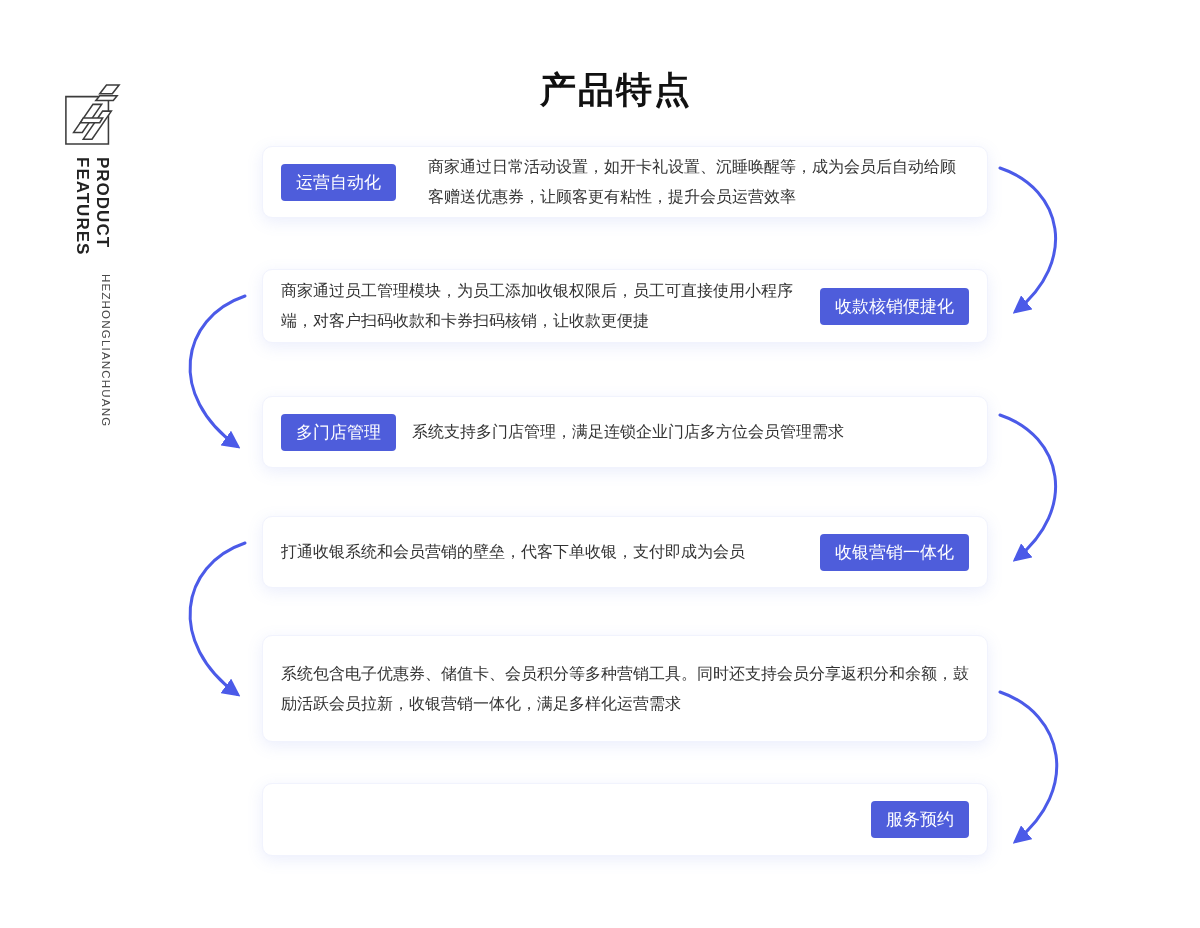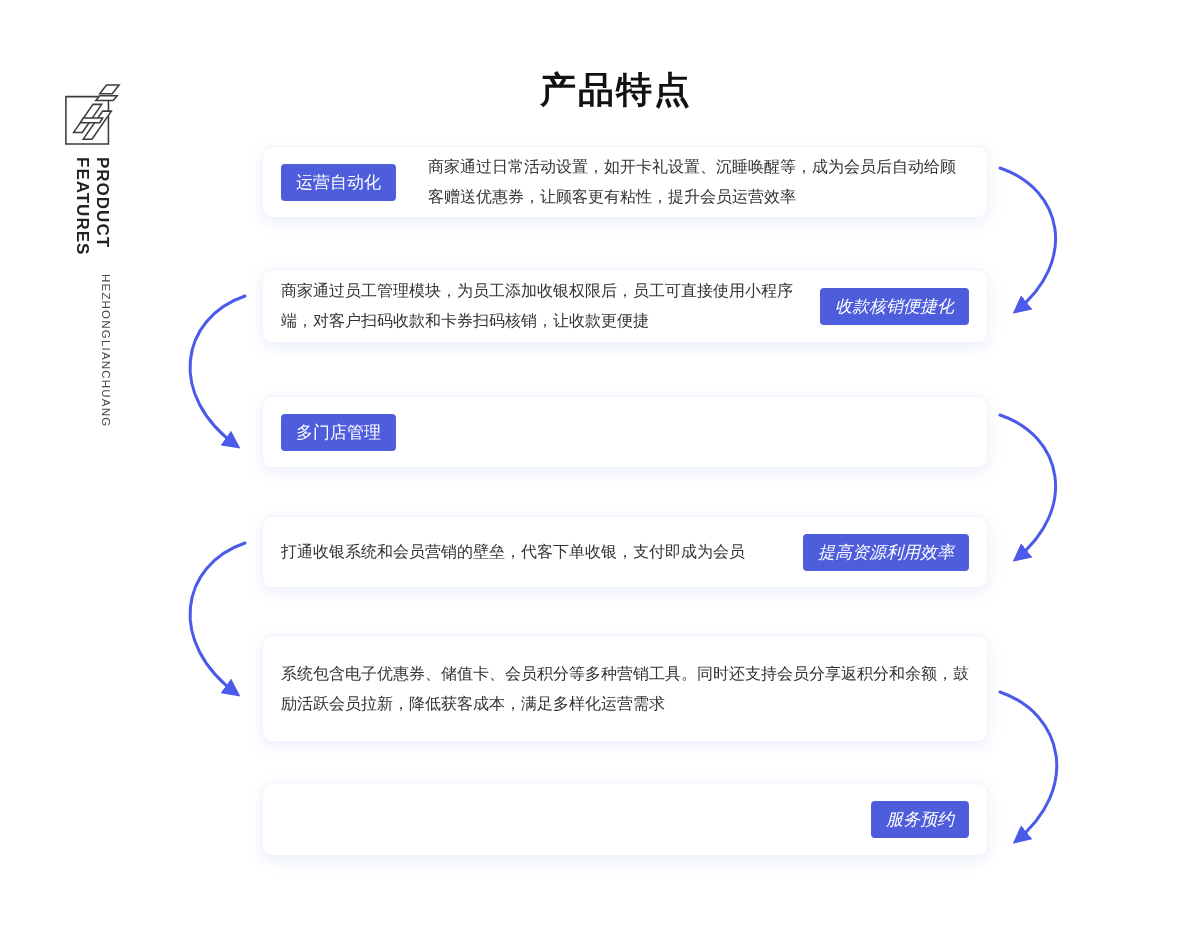--- a/index.html
+++ b/index.html
@@ -82,21 +82,21 @@
     border-radius: 4px;
     white-space: nowrap;
   }
   .card .desc {
     margin: 0;
     font-size: 16px;
     line-height: 30px;
     color: #333333;
     text-align: left;
   }
-  .card--badge-right .badge { order: 2; margin-left: auto; font-style: italic; }
+  .card--badge-right .badge { order: 2; margin-left: auto; }
   .card--badge-right .desc  { order: 1; }
 
   .card-1 { top: 146px; height: 72px; gap: 32px; }
   .card-2 { top: 269px; height: 74px; }
   .card-3 { top: 396px; height: 72px; }
   .card-4 { top: 516px; height: 72px; }
   .card-5 { top: 635px; height: 107px; }
   .card-6 { top: 783px; height: 73px; justify-content: center; }
 
   
@@ -148,29 +148,30 @@
     <p class="desc">商家通过日常活动设置，如开卡礼设置、沉睡唤醒等，成为会员后自动给顾客赠送优惠券，让顾客更有粘性，提升会员运营效率</p>
   </section>
 
   <section class="card card-2 card--badge-right">
     <span class="badge">收款核销便捷化</span>
     <p class="desc">商家通过员工管理模块，为员工添加收银权限后，员工可直接使用小程序端，对客户扫码收款和卡券扫码核销，让收款更便捷</p>
   </section>
 
   <section class="card card-3 card--badge-left">
     <span class="badge">多门店管理</span>
+    <p class="desc">系统支持多门店管理，满足连锁企业门店多方位会员管理需求</p>
   </section>
 
   <section class="card card-4 card--badge-right">
-    <span class="badge">提高资源利用效率</span>
+    <span class="badge">收银营销一体化</span>
     <p class="desc">打通收银系统和会员营销的壁垒，代客下单收银，支付即成为会员</p>
   </section>
 
   <section class="card card-5 card--badge-left">
-    <p class="desc">系统包含电子优惠券、储值卡、会员积分等多种营销工具。同时还支持会员分享返积分和余额，鼓励活跃会员拉新，降低获客成本，满足多样化运营需求</p>
+    <p class="desc">系统包含电子优惠券、储值卡、会员积分等多种营销工具。同时还支持会员分享返积分和余额，鼓励活跃会员拉新，收银营销一体化，满足多样化运营需求</p>
   </section>
 
   <section class="card card-6 card--badge-right">
     <span class="badge">服务预约</span>
   </section>
 
   <svg class="arrows-overlay" viewBox="0 0 1200 928" aria-hidden="true">
     <defs>
       <marker id="ah" markerWidth="6" markerHeight="6" refX="4.6" refY="3" orient="auto">
         <path d="M0 0 L6 3 L0 6 Z" fill="#4b5ae8"></path>

